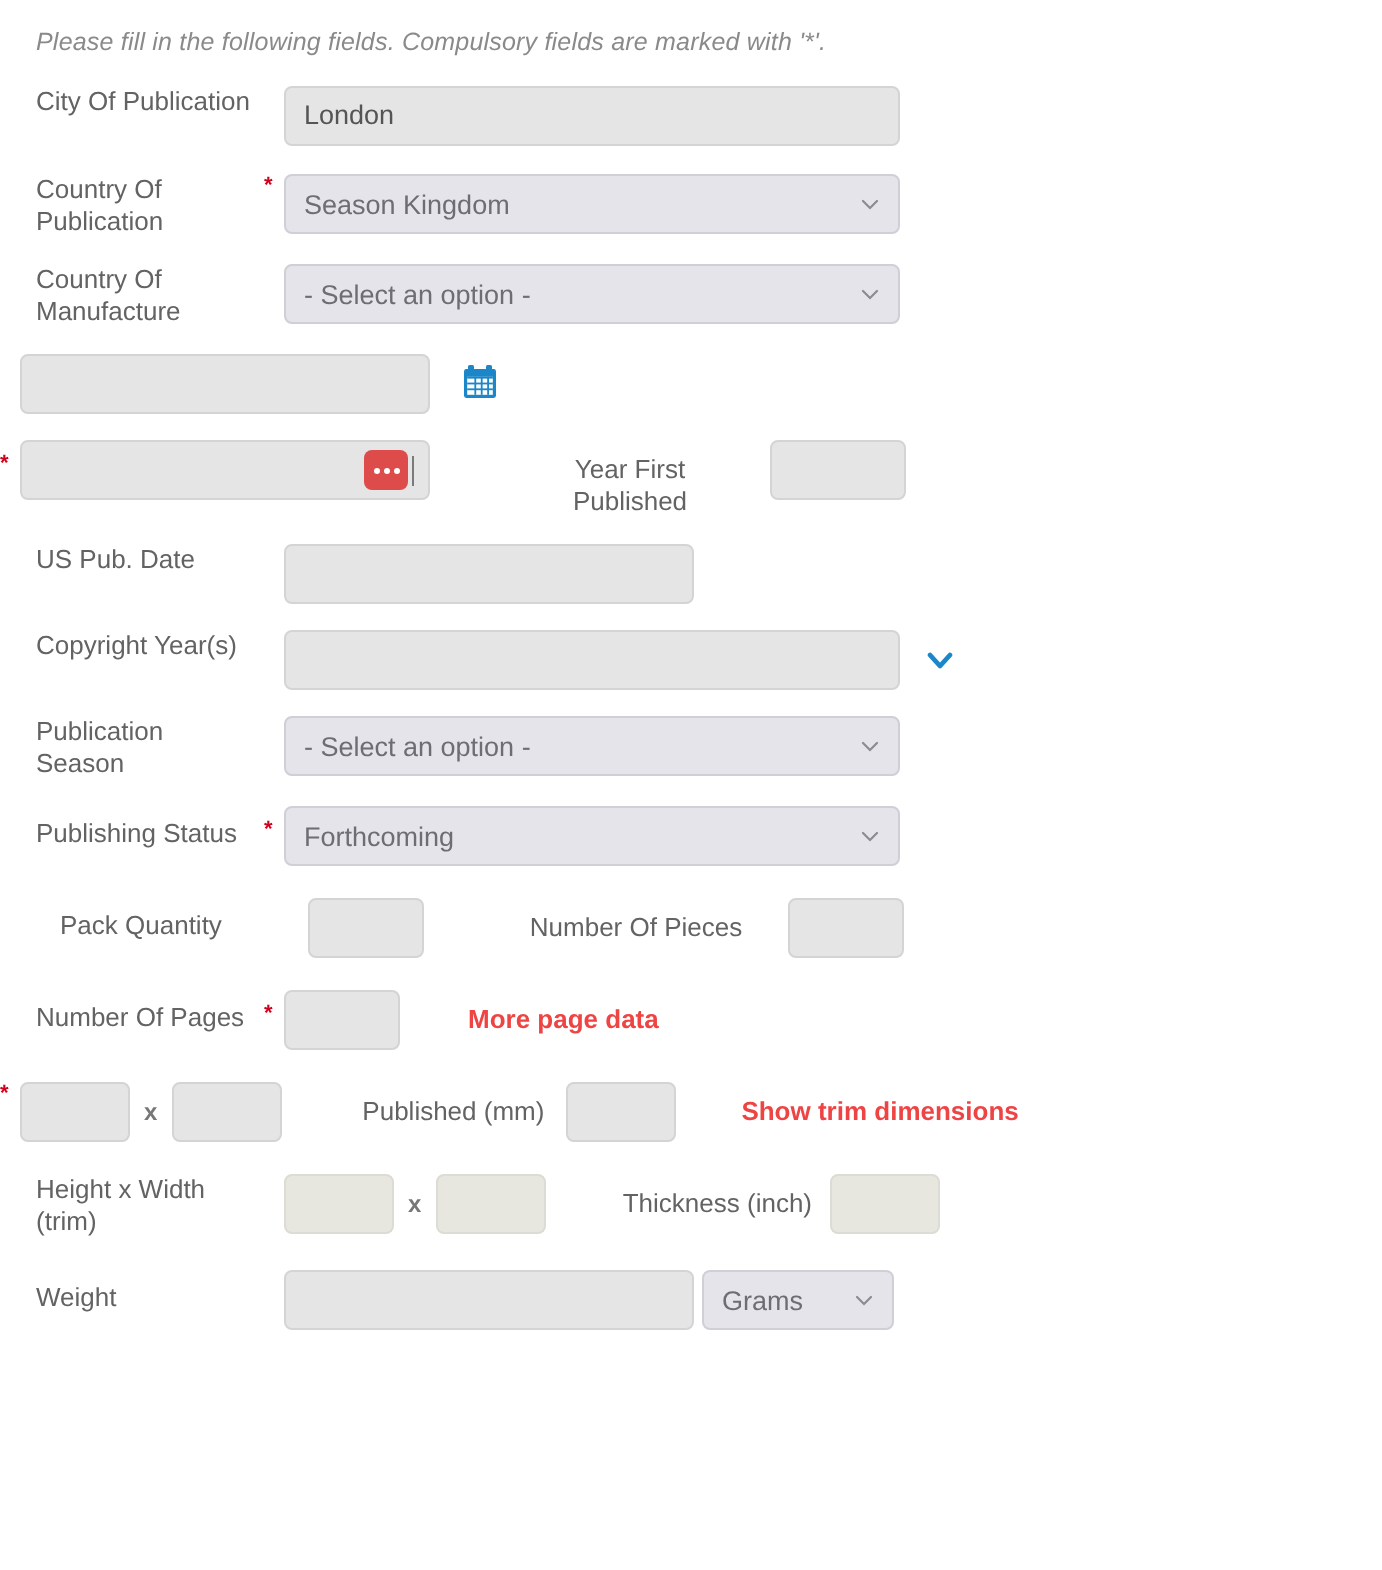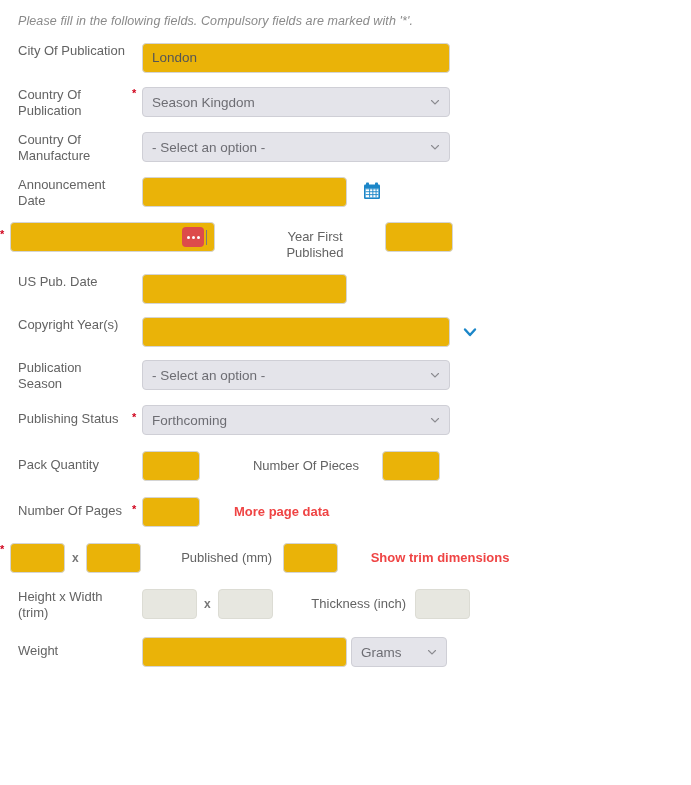--- a/index.html
+++ b/index.html
@@ -64,21 +64,21 @@
     display: flex;
     align-items: flex-start;
   }
 
   
   .inp {
     box-sizing: border-box;
     height: 30px;
     border: 1px solid #d4d4d4;
     border-radius: 4px;
-    background: #eab308;
+    background: #e5e5e5;
     font-family: "Liberation Sans", sans-serif;
     font-size: 13.5px;
     color: #555555;
     padding: 0 9px;
     outline: none;
   }
   .inp.wide    { width: 308px; }
   .inp.medium  { width: 205px; }
   .inp.small   { width: 58px; }
   .inp.tiny    { width: 55px; }
@@ -232,24 +232,20 @@
       <div class="sel">
         <span>- Select an option -</span>
         <svg class="selchev" viewBox="0 0 10 10">
             <path d="M1.5 3.5 L5 7 L8.5 3.5" stroke="#8b8b90" stroke-width="1.1" fill="none" stroke-linecap="round"></path>
           </svg>
       </div>
     </div>
   </div>
 
   <div class="row" style="margin-bottom:13px;">
-    <div class="label">
-      <span class="sp">Announcement</span>
-      <span class="sp">Date</span>
-    </div>
     <div class="req blank">*</div>
     <div class="fieldarea">
       <div class="inp medium" style="line-height:28px;"></div>
       <svg class="cal-icon" viewBox="0 0 18 18">
         <rect x="3" y="0.5" width="3" height="3.2" rx="0.8" fill="#1b86c8"></rect>
         <rect x="12" y="0.5" width="3" height="3.2" rx="0.8" fill="#1b86c8"></rect>
         <rect x="1" y="2.5" width="16" height="14.5" rx="1.2" fill="#1b86c8"></rect>
         <rect x="2.6" y="6.4" width="12.8" height="9" fill="#ffffff"></rect>
         <g fill="#1b86c8">
           <rect x="2.6" y="6.4" width="12.8" height="0.9"></rect>
@@ -323,21 +319,21 @@
     <div class="fieldarea">
       <div class="sel">
         <span>Forthcoming</span>
         <svg class="selchev" viewBox="0 0 10 10">
             <path d="M1.5 3.5 L5 7 L8.5 3.5" stroke="#8b8b90" stroke-width="1.1" fill="none" stroke-linecap="round"></path>
           </svg>
       </div>
     </div>
   </div>
 
-  <div class="row" style="margin-bottom:16px;">
+  <div class="row" style="margin-bottom:16px;padding-left:12px;">
     <div class="label" style="padding-top:6px;">Pack Quantity</div>
     <div class="req blank">*</div>
     <div class="fieldarea">
       <div class="inp small" style="line-height:28px;"></div>
       <div class="inline-label" style="width:152px;margin-left:30px;">Number Of Pieces</div>
       <div class="inp small" style="line-height:28px;"></div>
     </div>
   </div>
 
   <div class="row" style="margin-bottom:16px;">

